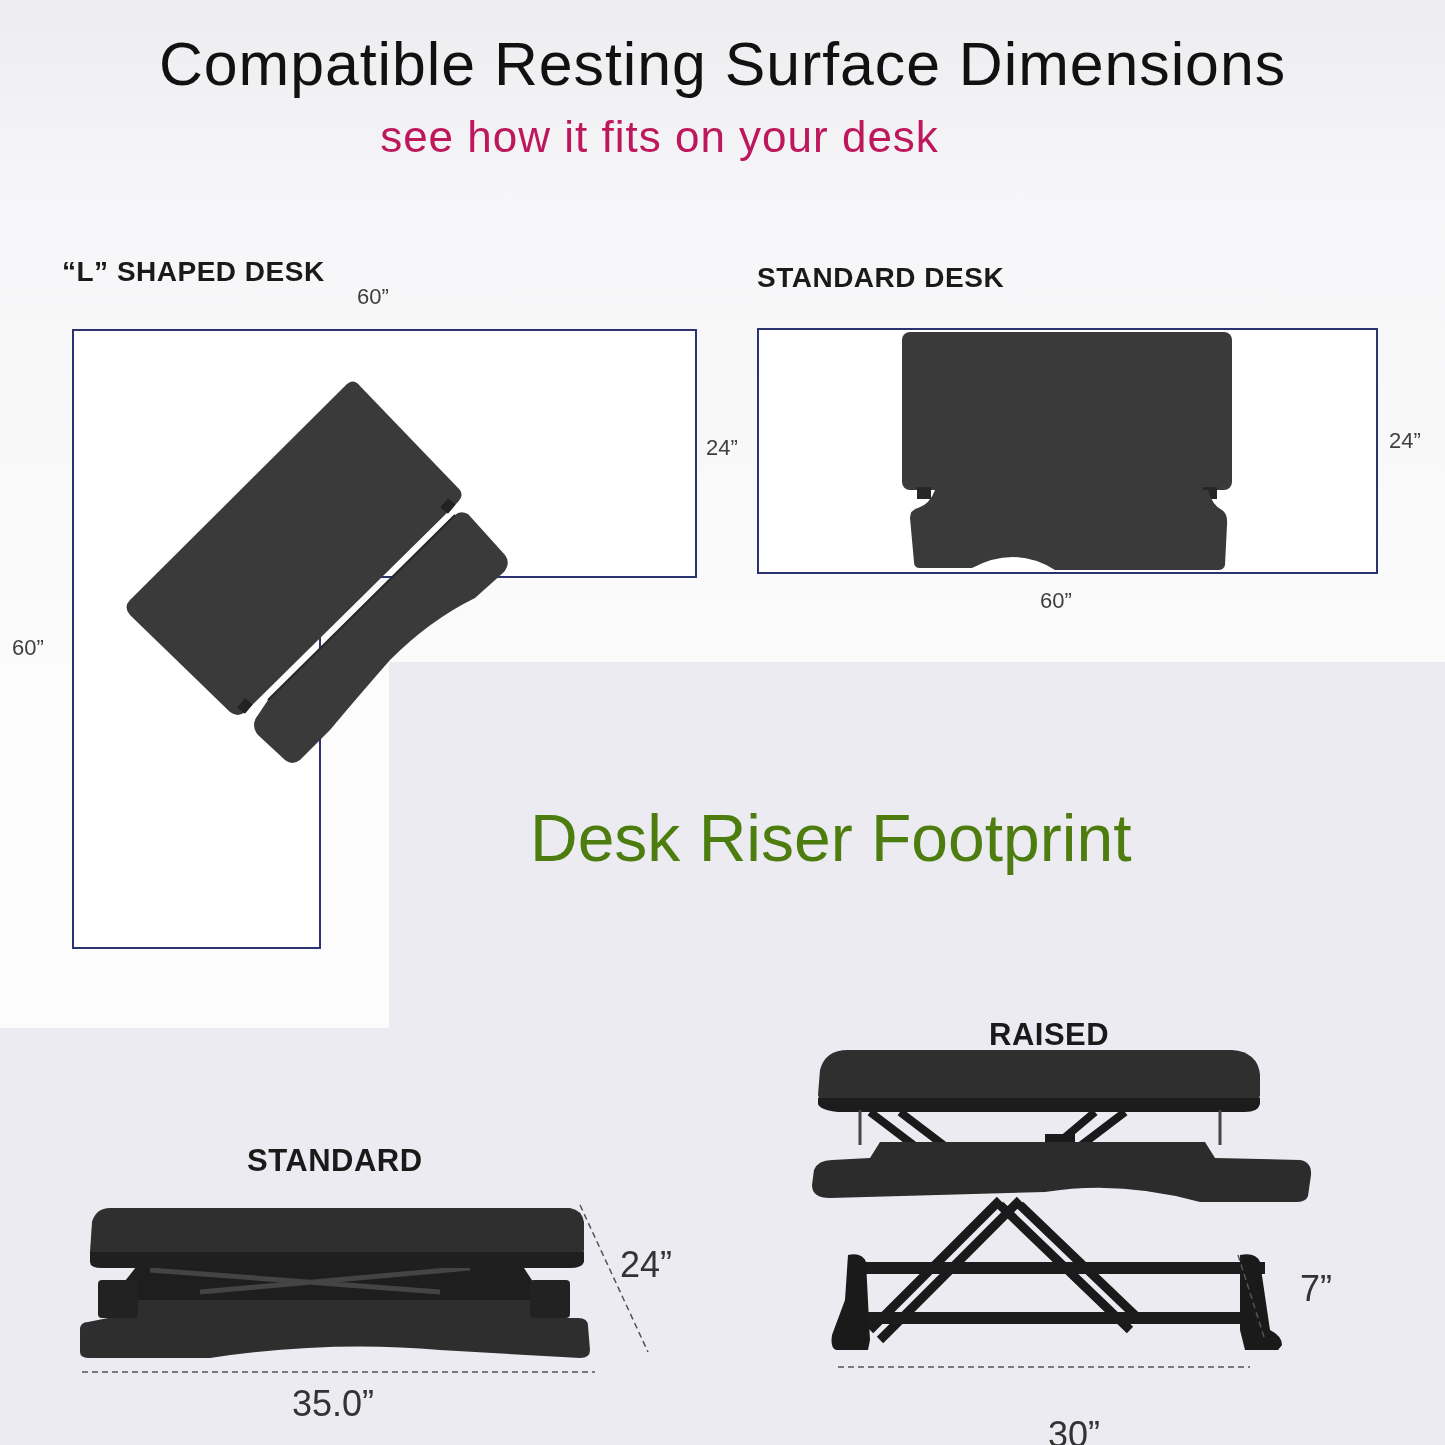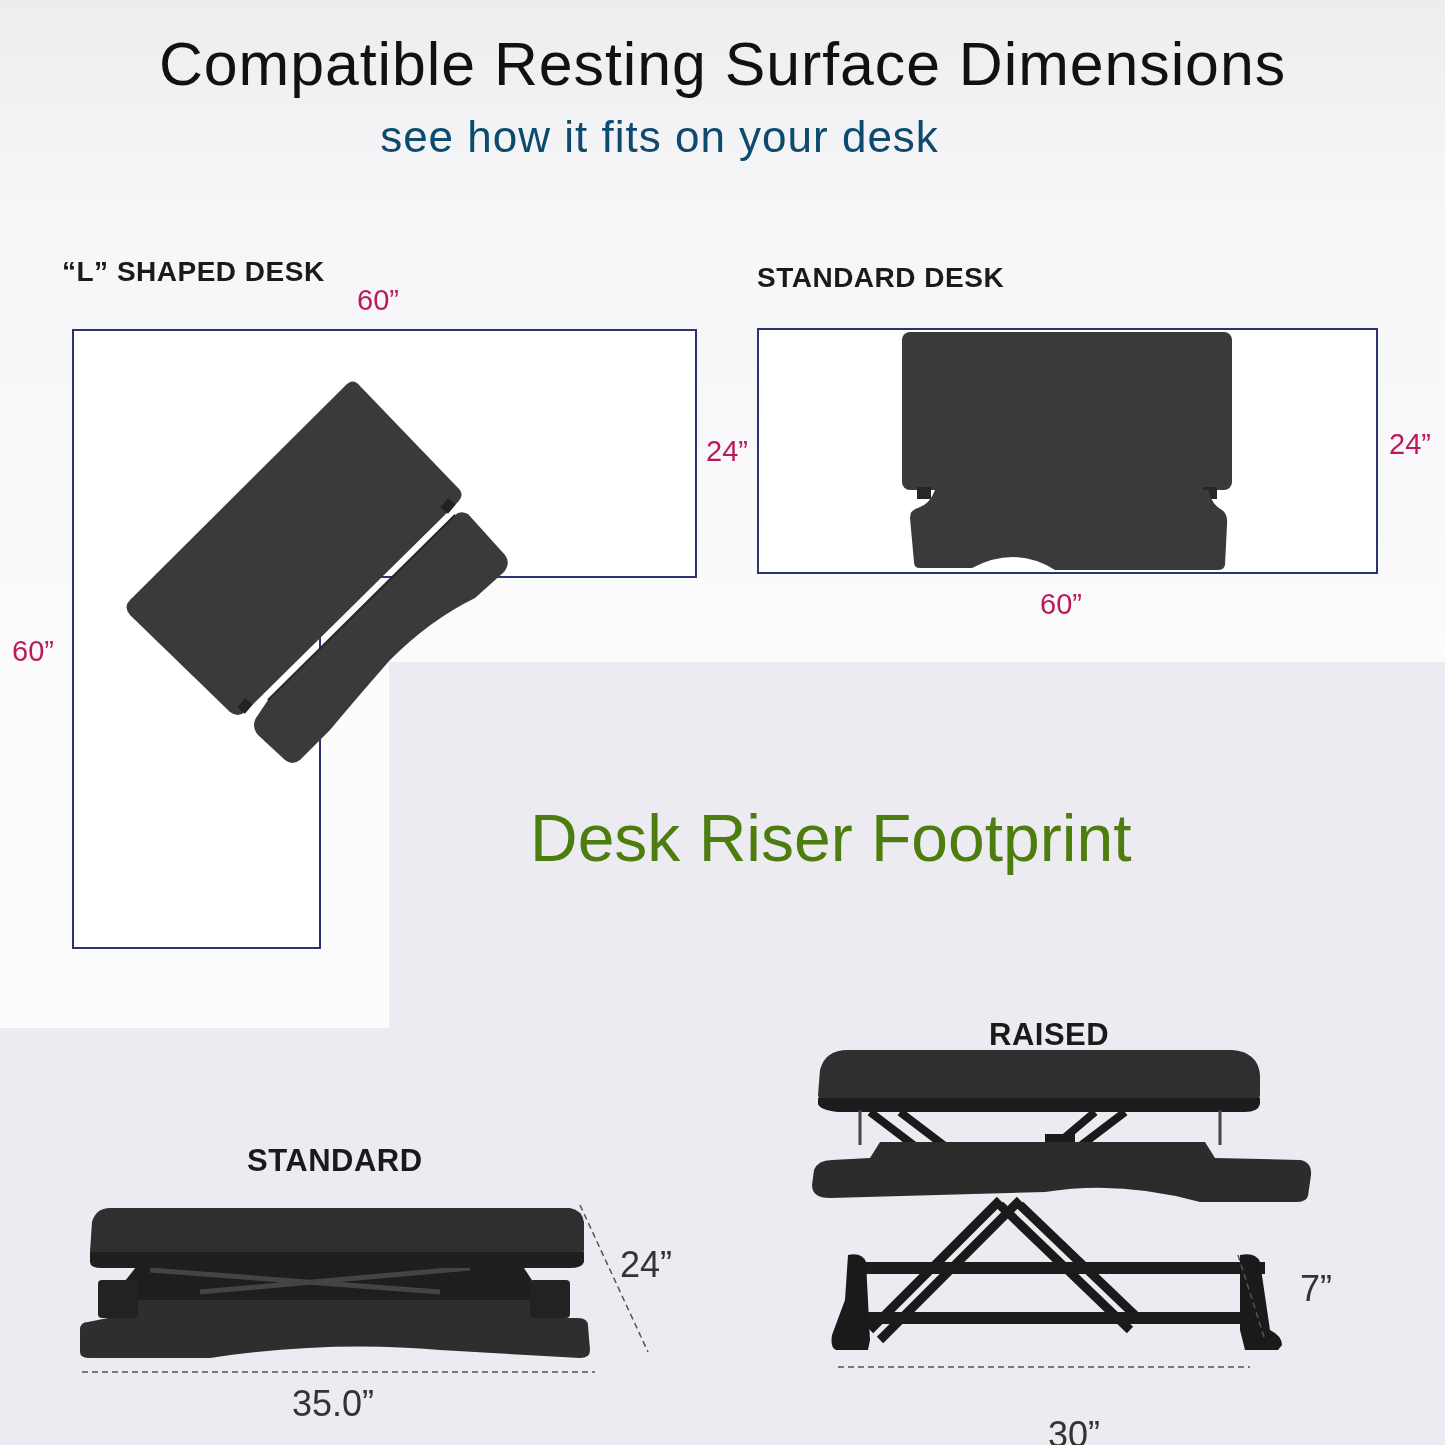--- a/index.html
+++ b/index.html
@@ -17,27 +17,27 @@
     position:absolute; left:0; top:662px; width:389px; height:366px;
     background:#fcfcfd;
   }
   .title {
     position:absolute; left:0; top:28px; width:1445px; text-align:center;
     font-size:62px; font-weight:400; letter-spacing:1px; color:#111;
     transform:scaleX(0.98);
   }
   .subtitle {
     position:absolute; left:0; top:112px; width:1319px; text-align:center;
-    font-size:44px; font-weight:300; color:#0c4a6e; letter-spacing:1px;
+    font-size:44px; font-weight:300; color:#be185d; letter-spacing:1px;
   }
   .label {
     position:absolute; font-size:28px; color:#1a1a1a; letter-spacing:0.5px; white-space:nowrap;font-weight:bold;
   }
   .dim {
-    position:absolute; font-size:29px; color:#be185d; white-space:nowrap;
+    position:absolute; font-size:22px; color:#404040; white-space:nowrap;
   }
   .dim-big { font-size:36px; color:#333; }
   .desk-outline {
     position:absolute; border:2px solid #2b3370; background:#fff; box-sizing:border-box;
   }
   .section-title {
     position:absolute; left:530px; top:800px; font-size:66px; color:#4d7c0f; white-space:nowrap;
   }
   svg { position:absolute; overflow:visible; }
 </style>

